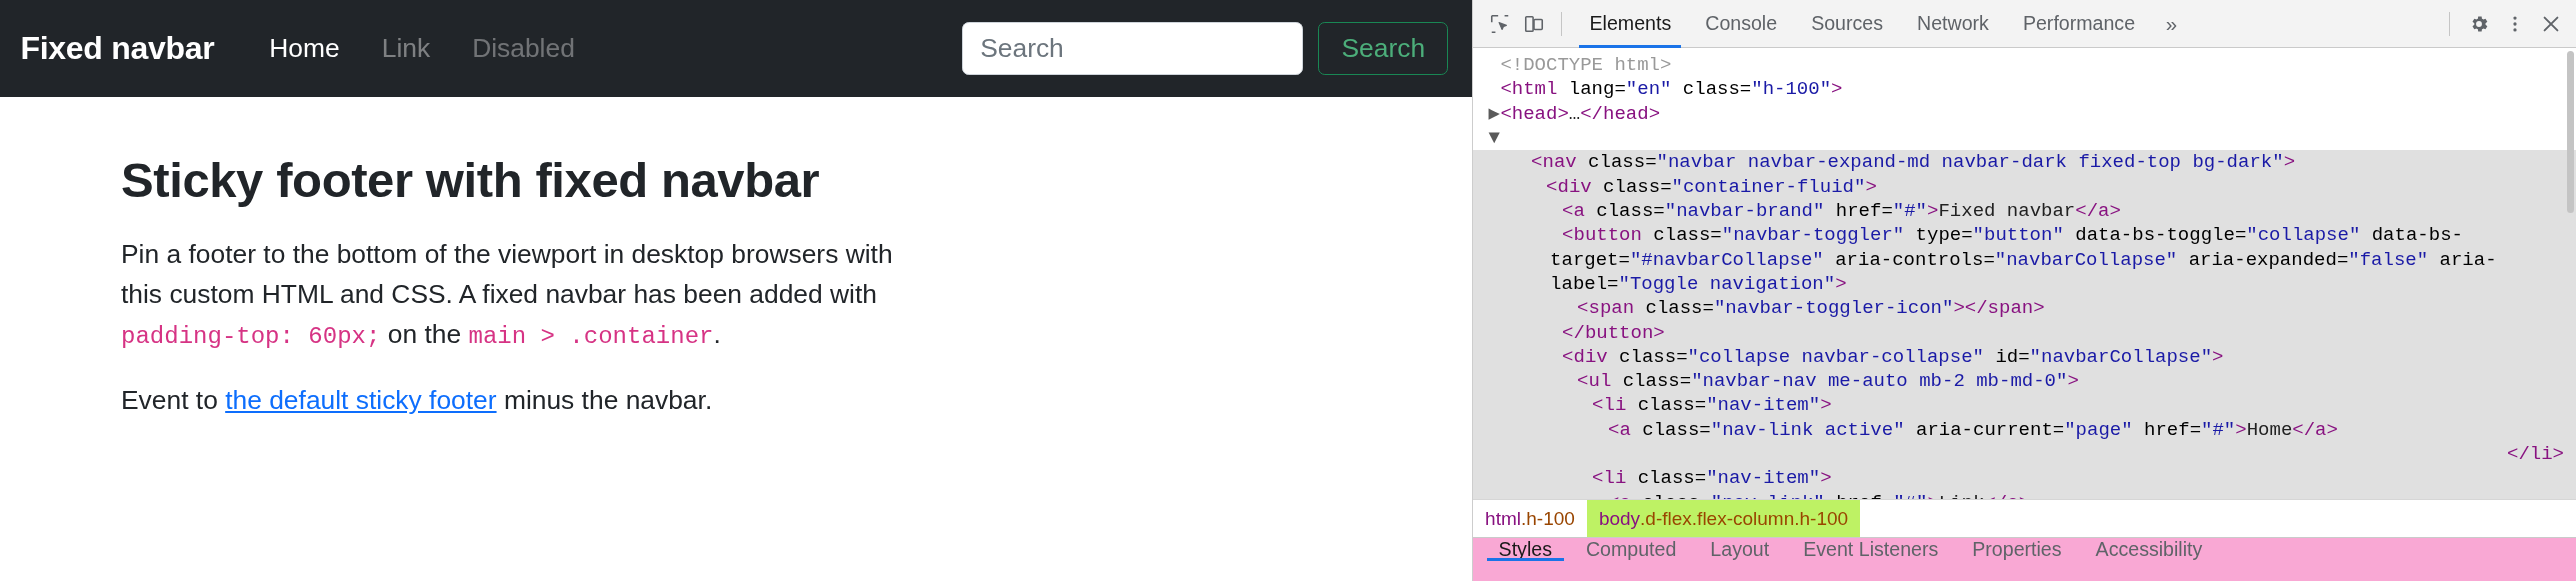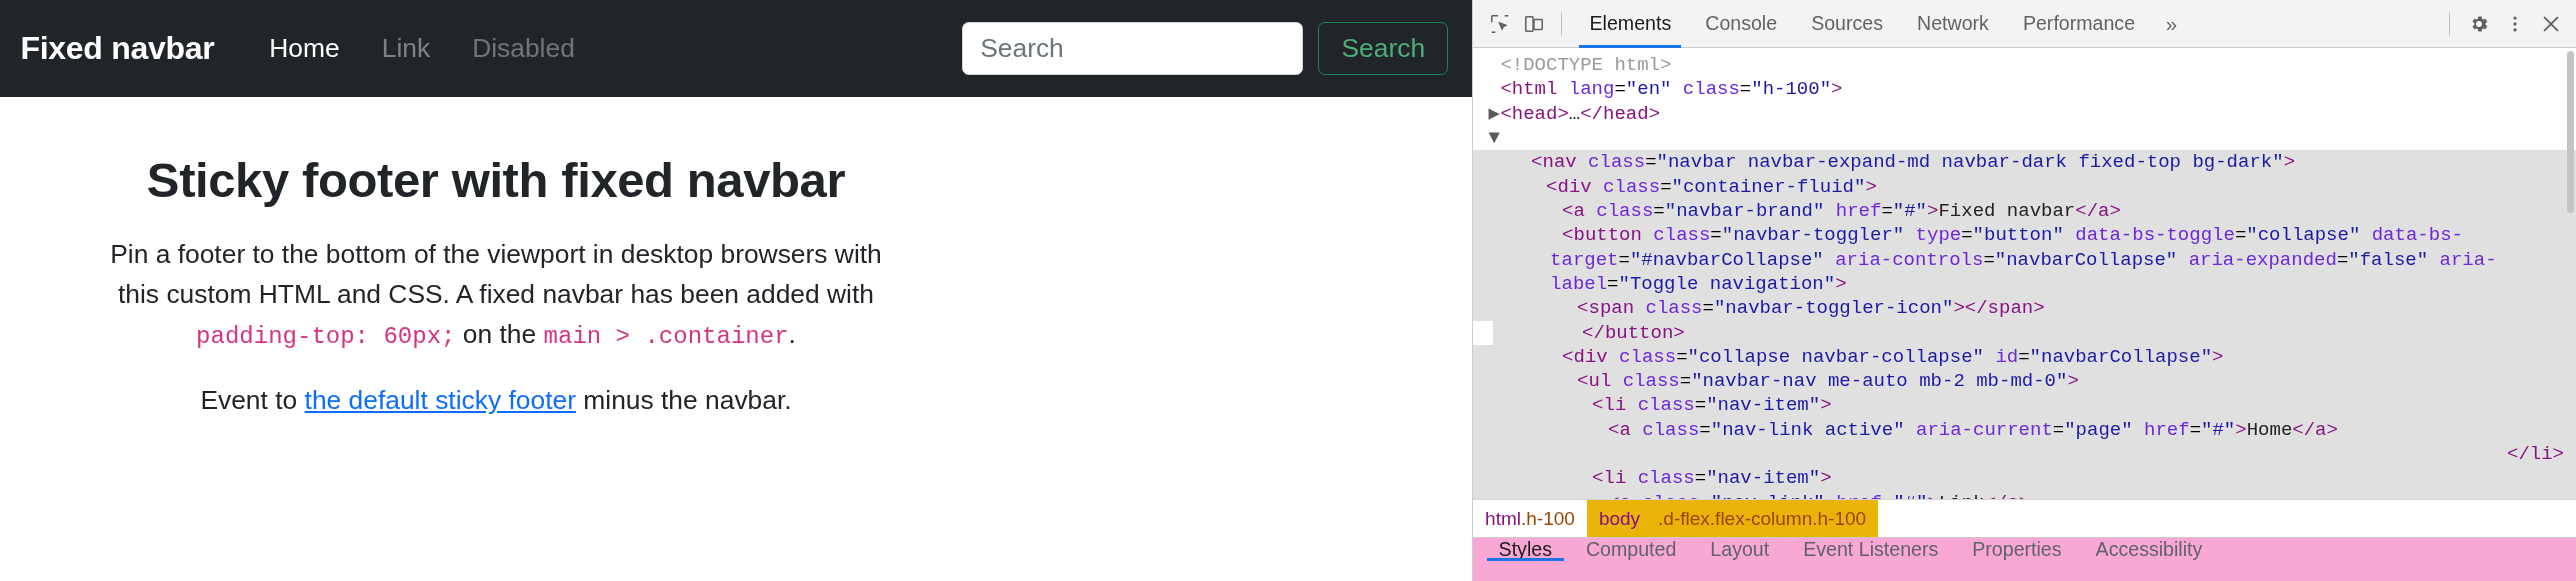--- a/index.html
+++ b/index.html
@@ -41,21 +41,21 @@
     padding:0 17px; outline:none;
   }
   .search-input::placeholder { color:#6c757d; }
   .btn-outline-success {
     height:53px; padding:0 22px;
     background:transparent; border:1.7px solid #198754; border-radius:6.8px;
     color:#4cae7a; font-family:"Liberation Sans", sans-serif;
     font-size:26.4px; line-height:1; cursor:pointer; white-space:nowrap;
   }
 
-  .main { padding:55px 0 0 0;text-align:center; }
+  .main { padding:55px 0 0 16px; }
   .container { padding-left:105px; padding-right:51px; max-width:938px; }
   h1.page-title {
     font-size:49px; font-weight:700; color:#212529;
     margin:0 0 25.6px 0; letter-spacing:-0.4px; line-height:1.15;
   }
   p.lead, p.back {
     font-size:26.4px; color:#212529; line-height:1.52; margin:0 0 24px 0;
   }
   code {
     font-family:"Liberation Mono", monospace;
@@ -93,39 +93,39 @@
 
   .dom-tree {
     flex:1; overflow:hidden; position:relative;
     background:#fff;
     font-family:Liberation Mono, monospace;
     font-size:19px; line-height:1.28;
     padding:5.1px 0 0 0;
   }
   .dom-line { padding:0 12px 0 0; white-space:pre-wrap; }
   .dom-line.sel { background:#e0e0e0; }
-  .attr { color:#6d28d9; }
+  .attr { color:#000000; }
   .val { color:#1a1aa6; }
   .txt { color:#222; }
   .doctype { color:#999; }
   .punc { color:#881280; }
   .tri { color:#5a5a5a; display:inline-block; width:12px; }
   .dt-scrollbar {
     position:absolute; top:0; right:0; width:12px; bottom:0; background:transparent;
   }
   .dt-scrollthumb { position:absolute; right:1.7px; top:3.4px; width:7.7px; height:162px; background:#c4c4c4; border-radius:4.3px; }
 
   .breadcrumb-bar {
     height:38px; min-height:38px; background:#ffffff;
     border-top:0.9px solid #d6d6d6;
     display:flex; align-items:center;
     font-family:"Liberation Sans", sans-serif; font-size:19px;
   }
   .crumb { padding:0 12px; height:38px; display:flex; align-items:center; cursor:pointer; white-space:nowrap; }
-  .crumb.sel { background:#eab308;gap:18px; }
+  .crumb.sel { background:#bef264; }
   .crumb .c-tag { color:#881280;text-align:right; }
   .crumb .c-cls { color:#994500; }
 
   .dt-bottom-tabs {
     height:44px; min-height:44px; background:#f9a8d4;
     border-top:0.9px solid #cacaca;
     display:flex; align-items:flex-start; padding-left:8.5px;
   }
   .bt {
     display:flex; align-items:center; padding:0 17px;
@@ -220,21 +220,21 @@
     <div class="dom-tree" id="dom-tree">
         <div class="dom-line" style="padding-left: 15.3px;"><span class="tri"></span><span class="doctype">&lt;!DOCTYPE html&gt;</span></div>
         <div class="dom-line" style="padding-left: 15.3px;"><span class="tri"></span><span class="punc">&lt;html</span> <span class="attr">lang</span>=<span class="val">"en"</span> <span class="attr">class</span>=<span class="val">"h-100"</span><span class="punc">&gt;</span></div>
         <div class="dom-line" style="padding-left: 15.3px;"><span class="tri">▶</span><span class="punc">&lt;head&gt;</span><span class="txt">…</span><span class="punc">&lt;/head&gt;</span></div>
         <div class="dom-line" style="padding-left: 15.3px;"><span class="tri">▼</span></div>
         <div class="dom-line sel" style="padding-left: 46px;"><span class="tri"></span><span class="punc">&lt;nav</span> <span class="attr">class</span>=<span class="val">"navbar navbar-expand-md navbar-dark fixed-top bg-dark"</span><span class="punc">&gt;</span></div>
         <div class="dom-line sel" style="padding-left: 61px;"><span class="tri"></span><span class="punc">&lt;div</span> <span class="attr">class</span>=<span class="val">"container-fluid"</span><span class="punc">&gt;</span></div>
         <div class="dom-line sel" style="padding-left: 77px;"><span class="tri"></span><span class="punc">&lt;a</span> <span class="attr">class</span>=<span class="val">"navbar-brand"</span> <span class="attr">href</span>=<span class="val">"#"</span><span class="punc">&gt;</span><span class="txt">Fixed navbar</span><span class="punc">&lt;/a&gt;</span></div>
         <div class="dom-line sel" style="padding-left: 77px;"><span class="tri"></span><span class="punc">&lt;button</span> <span class="attr">class</span>=<span class="val">"navbar-toggler"</span> <span class="attr">type</span>=<span class="val">"button"</span> <span class="attr">data-bs-toggle</span>=<span class="val">"collapse"</span> <span class="attr">data-bs-target</span>=<span class="val">"#navbarCollapse"</span> <span class="attr">aria-controls</span>=<span class="val">"navbarCollapse"</span> <span class="attr">aria-expanded</span>=<span class="val">"false"</span> <span class="attr">aria-label</span>=<span class="val">"Toggle navigation"</span><span class="punc">&gt;</span></div>
         <div class="dom-line sel" style="padding-left: 92px;"><span class="tri"></span><span class="punc">&lt;span</span> <span class="attr">class</span>=<span class="val">"navbar-toggler-icon"</span><span class="punc">&gt;&lt;/span&gt;</span></div>
-        <div class="dom-line sel" style="padding-left: 77px; margin-left: 20px;"><span class="tri"></span><span class="punc">&lt;/button&gt;</span></div>
+        <div class="dom-line sel" style="padding-left: 77px;"><span class="tri"></span><span class="punc">&lt;/button&gt;</span></div>
         <div class="dom-line sel" style="padding-left: 77px;"><span class="tri"></span><span class="punc">&lt;div</span> <span class="attr">class</span>=<span class="val">"collapse navbar-collapse"</span> <span class="attr">id</span>=<span class="val">"navbarCollapse"</span><span class="punc">&gt;</span></div>
         <div class="dom-line sel" style="padding-left: 92px;"><span class="tri"></span><span class="punc">&lt;ul</span> <span class="attr">class</span>=<span class="val">"navbar-nav me-auto mb-2 mb-md-0"</span><span class="punc">&gt;</span></div>
         <div class="dom-line sel" style="padding-left: 107px;"><span class="tri"></span><span class="punc">&lt;li</span> <span class="attr">class</span>=<span class="val">"nav-item"</span><span class="punc">&gt;</span></div>
         <div class="dom-line sel" style="padding-left: 123px;"><span class="tri"></span><span class="punc">&lt;a</span> <span class="attr">class</span>=<span class="val">"nav-link active"</span> <span class="attr">aria-current</span>=<span class="val">"page"</span> <span class="attr">href</span>=<span class="val">"#"</span><span class="punc">&gt;</span><span class="txt">Home</span><span class="punc">&lt;/a&gt;</span></div>
         <div class="dom-line sel" style="padding-left: 107px; text-align: right;"><span class="tri"></span><span class="punc">&lt;/li&gt;</span></div>
         <div class="dom-line sel" style="padding-left: 107px;"><span class="tri"></span><span class="punc">&lt;li</span> <span class="attr">class</span>=<span class="val">"nav-item"</span><span class="punc">&gt;</span></div>
         <div class="dom-line sel" style="padding-left: 123px;"><span class="tri"></span><span class="punc">&lt;a</span> <span class="attr">class</span>=<span class="val">"nav-link"</span> <span class="attr">href</span>=<span class="val">"#"</span><span class="punc">&gt;</span><span class="txt">Link</span><span class="punc">&lt;/a&gt;</span></div>
       <div class="dt-scrollbar">
         <div class="dt-scrollthumb"></div>
       </div>

